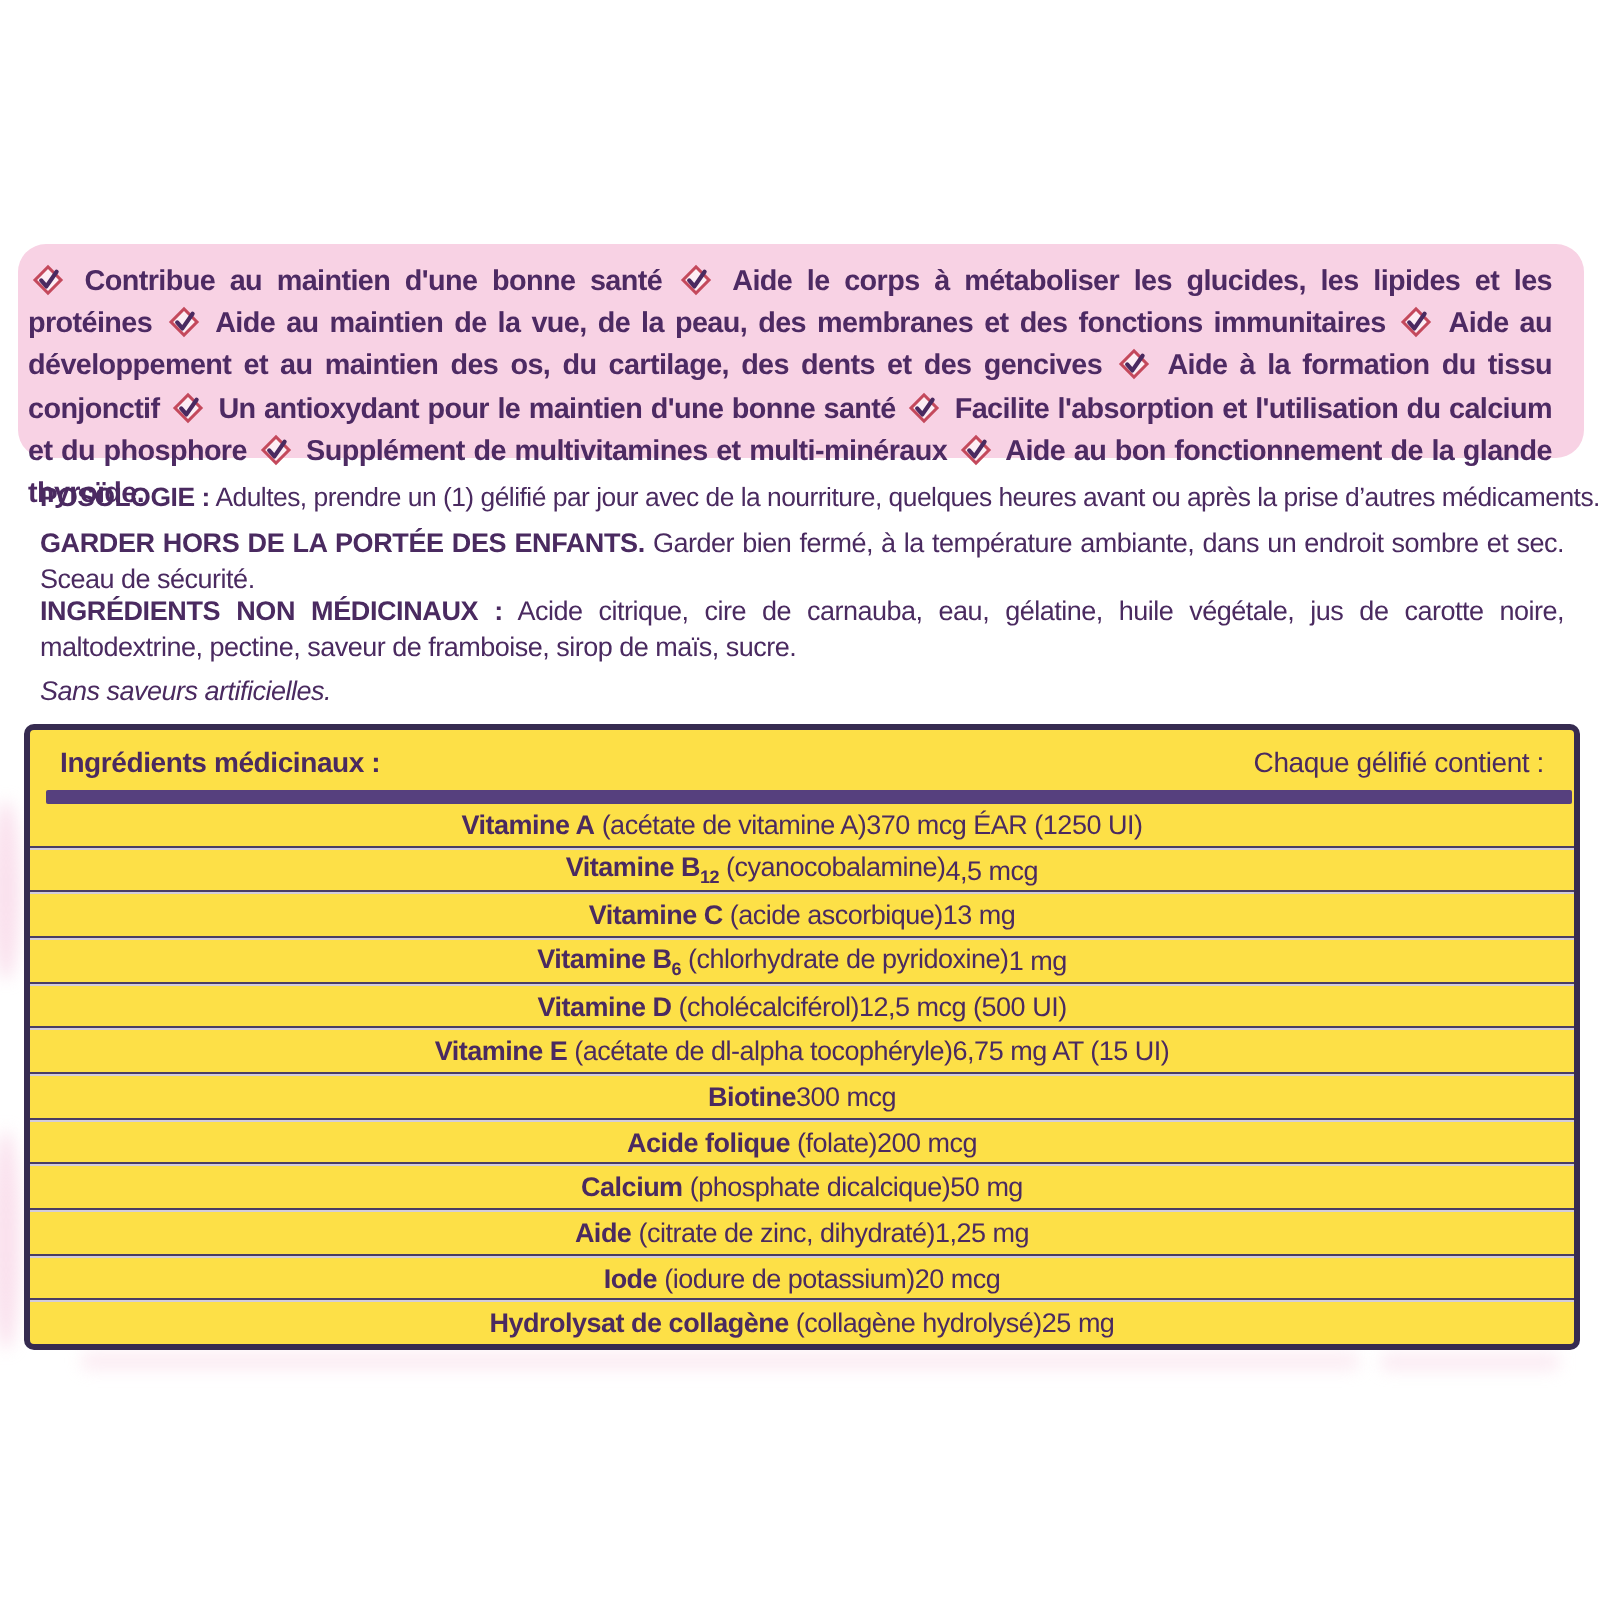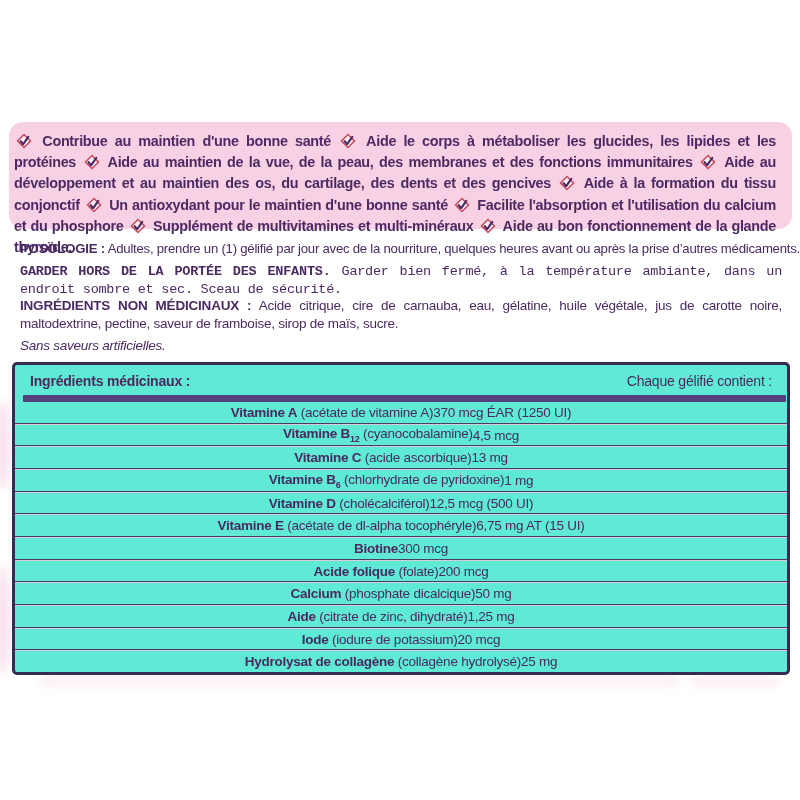--- a/index.html
+++ b/index.html
@@ -31,29 +31,29 @@
   .benefits svg{vertical-align:-3px;margin:0 3px 0 2px;}
 
   
   .sec{
     position:absolute;left:20px;width:762px;margin:0;
     font-size:13.5px;line-height:17.6px;letter-spacing:-0.25px;
     text-align:justify;color:#4a2a60;
   }
   .sec b{letter-spacing:-0.2px;}
   .sec.p1{top:240px;white-space:nowrap;font-size:13.2px;}
-  .sec.p2{top:263px;font-family:Liberation Mono, monospace;}
+  .sec.p2{top:263px;}
   .sec.p3{top:297px;}
   .sec.p4{top:337px;text-align:left;font-style:italic;}
 
   
   .med-table{
     position:absolute;left:12px;top:362px;width:778px;height:313px;
     box-sizing:border-box;border:3px solid #362b50;border-radius:5px;
-    background:#5eead4;display:flex;flex-direction:column;
+    background:#fde047;display:flex;flex-direction:column;
   }
   .t-header{
     display:flex;justify-content:space-between;align-items:center;
     padding:8px 15px 6px 15px;font-size:14px;letter-spacing:-0.2px;
   }
   .t-header .hl{font-weight:bold;}
   .t-header .hr{font-weight:normal;}
   .t-bar{height:7px;background:#56407e;margin:0 1px 0 8px;border-radius:1px;}
   .t-rows{flex:1;display:flex;flex-direction:column;}
   .t-row{

